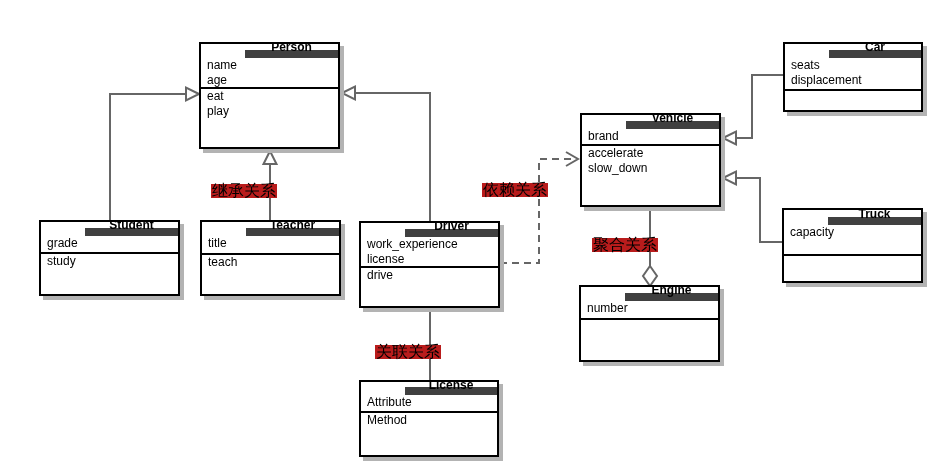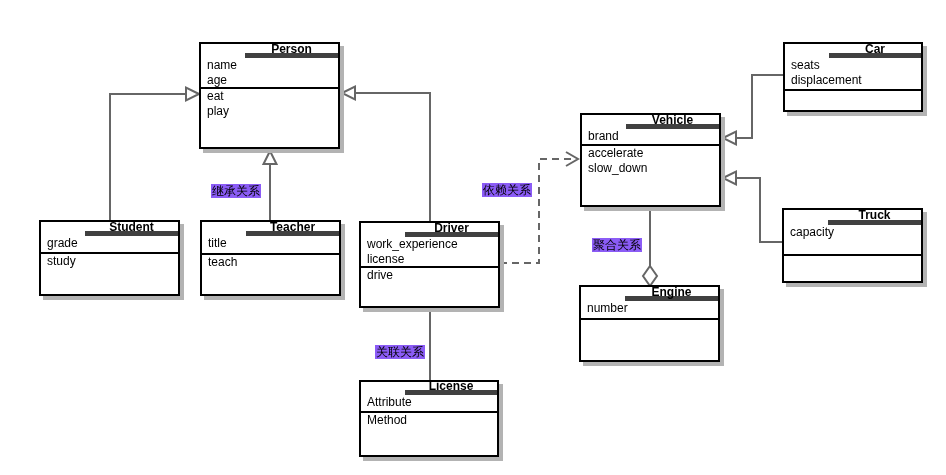--- a/index.html
+++ b/index.html
@@ -23,21 +23,21 @@
     background: #ffffff;
     border: 2px solid #000000;
     box-shadow: 4px 4px 0 #b3b3b3;
     display: flex;
     flex-direction: column;
     font-size: 12px;
     line-height: 15px;
   }
   .cls-title {
     flex: none;
-    border-bottom: 5px solid #404040;
+    border-bottom: 8px solid #404040;
     font-weight: bold;
     display: flex;
     align-items: center;
     justify-content: center;
     overflow: visible;
     line-height: 12px;
     margin-left: 44px;
   }
   .cls-sec {
     flex: none;
@@ -45,23 +45,23 @@
     padding-left: 6px;
     overflow: hidden;
   }
   .cls-sec.last {
     flex: 1 1 auto;
     border-bottom: none;
   }
   .row { height: 15px; white-space: nowrap; }
   .edge-label {
     position: absolute;
-    font-size: 12px;
+    font-size: 16px;
     line-height: 14px;
-    background: #8b5cf6;
+    background: #b91c1c;
     padding: 0 1px;
     white-space: nowrap;
   }
 </style>
 </head>
 <body>
 
 <div id="canvas">
 
   <svg id="edges" width="946" height="475" viewBox="0 0 946 475" stroke="#666666" stroke-width="2" fill="none">

